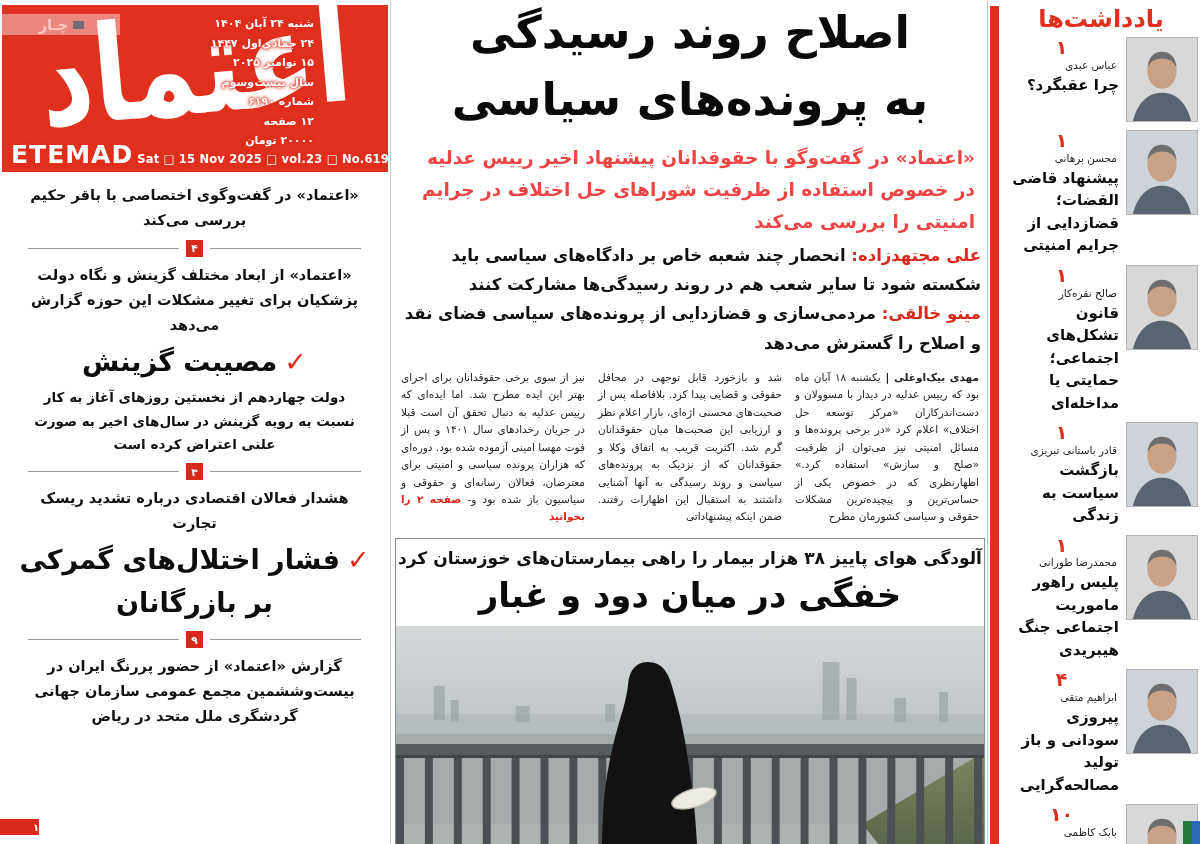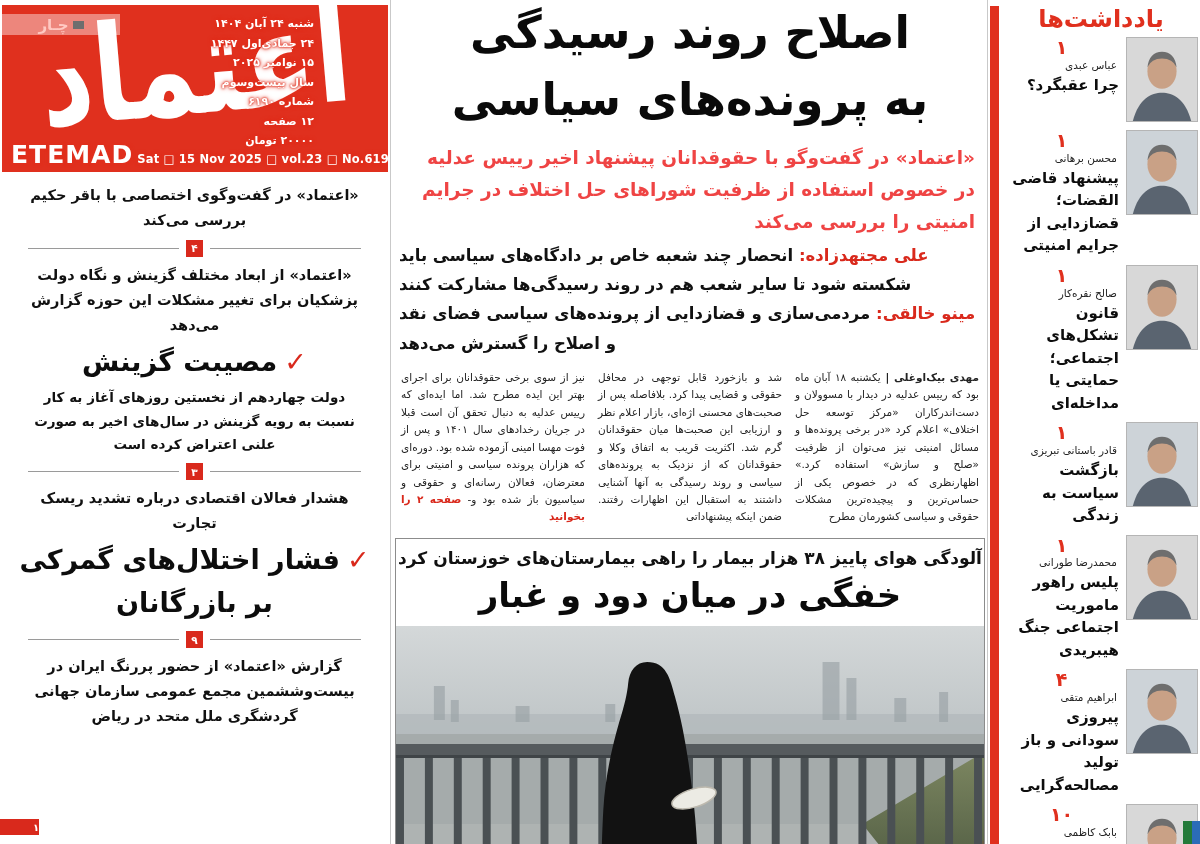--- a/index.html
+++ b/index.html
@@ -36,21 +36,21 @@
                 display:flex; align-items:center; justify-content:center; margin:0 7px; padding:0 2px; }
   .corner-badge { position:absolute; left:0; bottom:9px; width:16px; height:16px; background:#d9291c; color:#fff;
                   font-size:10px; font-weight:bold; display:flex; align-items:center; justify-content:center;padding-left:39px; }
 
   
   .center-col { position:absolute; left:393px; top:0; width:594px; }
   .main-headline { direction:rtl; text-align:center; font-size:45px; font-weight:bold; line-height:1.48;
                    color:#0a0a0a; margin-top:0; letter-spacing:-1px; }
   .deck { direction:rtl; text-align:right; font-size:18.5px; font-weight:bold; line-height:1.72; margin:9px 12px 0; color:#ef4444; }
   .quotes { margin-top:3px; }
-  .quote { direction:rtl; text-align:left; font-size:16.5px; font-weight:bold; line-height:1.78; margin:0 6px; color:#111; }
+  .quote { direction:rtl; text-align:right; font-size:16.5px; font-weight:bold; line-height:1.78; margin:0 6px; color:#111; }
   .quote .qname { color:#d9291c; }
   .body-cols { display:flex; gap:13px; direction:rtl; margin:11px 8px 0; }
   .body-col { flex:1; font-size:10.5px; line-height:1.66; text-align:justify; color:#222; }
   .body-col .byline { font-weight:bold; }
   .read-more { color:#d9291c; font-weight:bold; }
 
   .photo-box { margin:12px 2px 0; border:1px solid #8c8c8c; background:#fff; }
   .photo-kicker { direction:rtl; text-align:center; font-size:17px; font-weight:bold; margin-top:9px; color:#111; }
   .photo-headline { direction:rtl; text-align:center; font-size:34px; font-weight:bold; margin:7px 0 11px; color:#0a0a0a; }
   .photo-wrap { position:relative; height:253px; overflow:hidden; }

